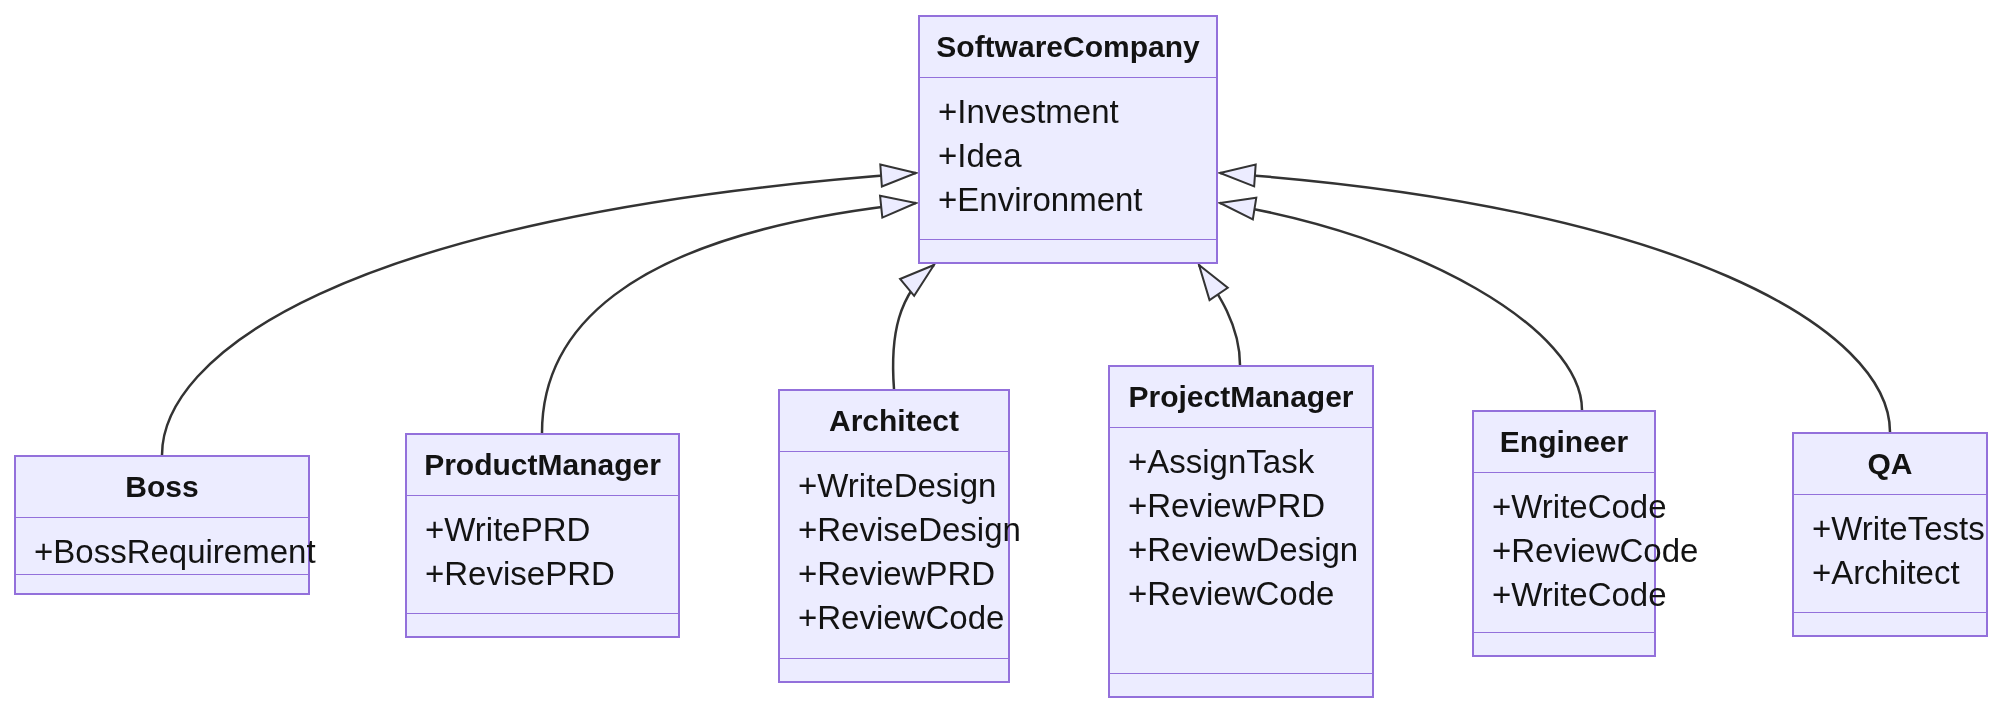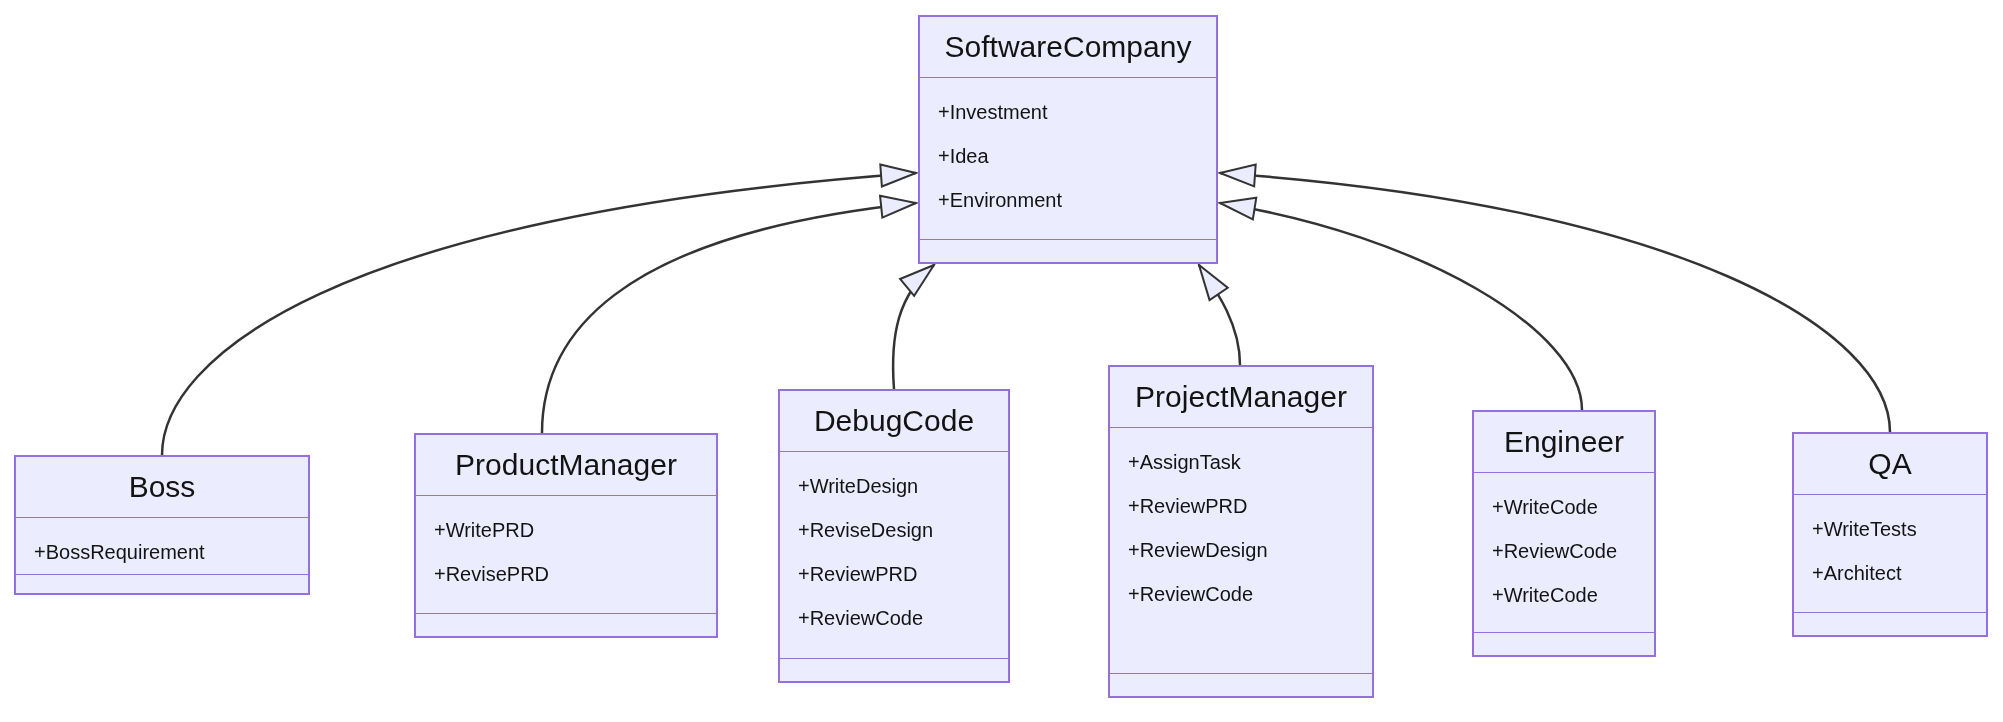--- a/index.html
+++ b/index.html
@@ -25,28 +25,28 @@
   .cls{
     position:absolute;
     box-sizing:border-box;
     background:var(--box-fill);
     border:2.5px solid var(--box-border);
     display:flex;flex-direction:column;
   }
   .cls-title{
     height:60px;flex:0 0 60px;
     display:flex;align-items:center;justify-content:center;
-    font-weight:normal;font-size:30px;
+    font-weight:bold;font-size:30px;
     border-bottom:1.5px solid var(--box-border);
     white-space:nowrap;
   }
   .cls-members{
     flex:1 1 auto;
     padding:12px 18px 0 18px;
-    font-size:20px;
+    font-size:33px;
   }
   .member{height:44px;display:flex;align-items:center;white-space:nowrap;}
   .cls-bottom{flex:0 0 22px;height:22px;border-top:1.5px solid var(--box-border);}
 </style>
 </head>
 <body>
 
 <div class="canvas">
 
   <svg class="edges" viewBox="0 0 2003 722" xmlns="http://www.w3.org/2000/svg">
@@ -74,31 +74,31 @@
   </div>
 
   <div class="cls" style="left:14px;top:455px;width:296px;height:140px">
     <div class="cls-title">Boss</div>
     <div class="cls-members">
       <div class="member">+BossRequirement</div>
     </div>
     <div class="cls-bottom"></div>
   </div>
 
-  <div class="cls" style="left:414px;top:433px;width:304px;height:205px">
+  <div class="cls" style="left:405px;top:433px;width:275px;height:205px">
     <div class="cls-title">ProductManager</div>
     <div class="cls-members">
       <div class="member">+WritePRD</div>
       <div class="member">+RevisePRD</div>
     </div>
     <div class="cls-bottom"></div>
   </div>
 
   <div class="cls" style="left:778px;top:389px;width:232px;height:294px">
-    <div class="cls-title">DebugCode</div>
+    <div class="cls-title">Architect</div>
     <div class="cls-members">
       <div class="member">+WriteDesign</div>
       <div class="member">+ReviseDesign</div>
       <div class="member">+ReviewPRD</div>
       <div class="member">+ReviewCode</div>
     </div>
     <div class="cls-bottom"></div>
   </div>
 
   <div class="cls" style="left:1108px;top:365px;width:266px;height:333px">

